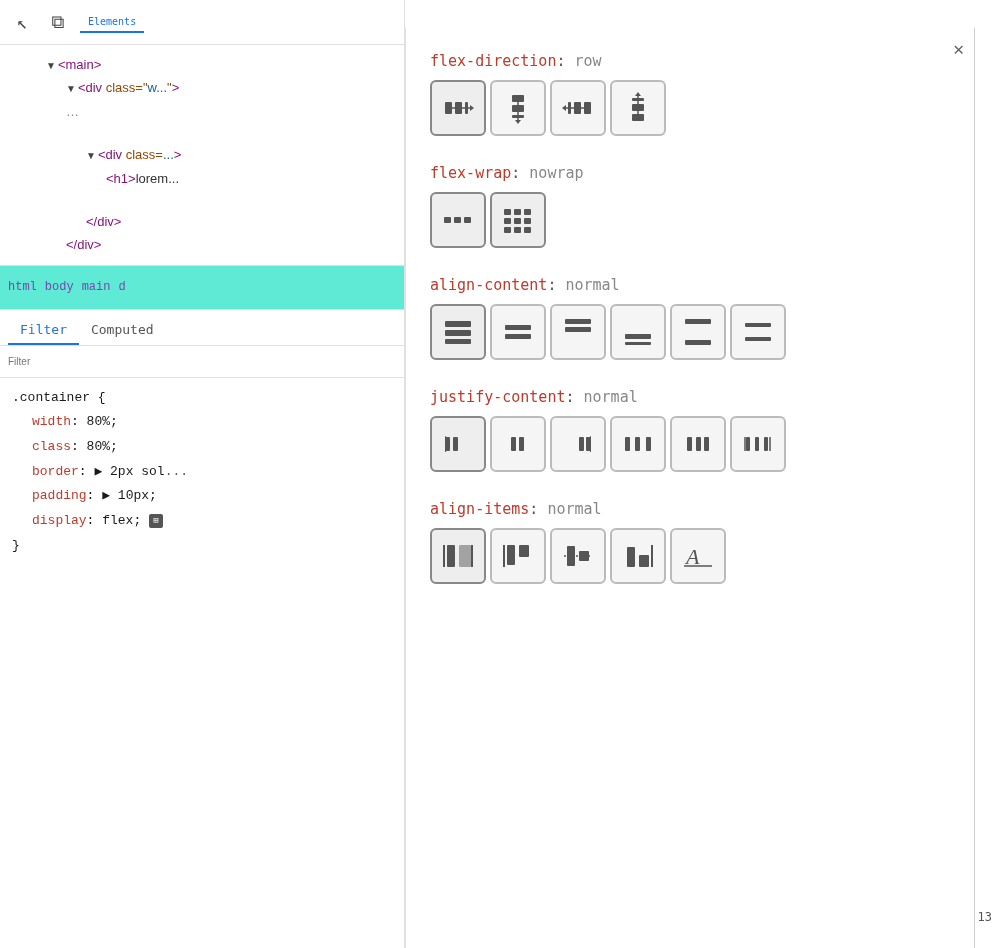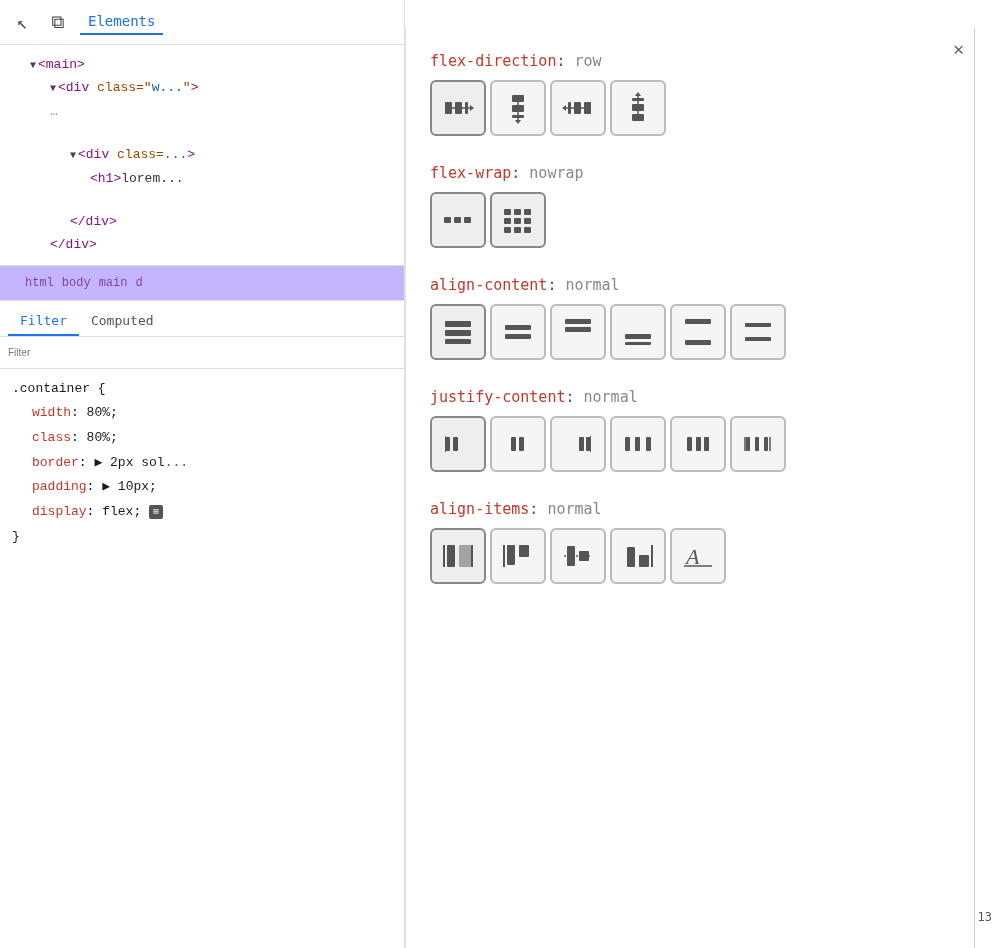--- a/index.html
+++ b/index.html
@@ -32,34 +32,34 @@
       gap: 8px;
     }
     .toolbar-icon {
       width: 28px; height: 28px;
       display: flex; align-items: center; justify-content: center;
       font-size: 18px;
       color: #444;
       cursor: pointer;
     }
     .toolbar-tab {
-      font-size: 14px;
+      font-size: 10px;
       color: #333;
       padding: 4px 8px;
       border-bottom: 2px solid transparent;
     }
     .toolbar-tab.active {
       border-bottom: 2px solid #1a73e8;
       color: #1a73e8;
     }
 
     
     .elements-tree {
-      padding: 8px 0;
-      font-family: Liberation Mono, monospace;
+      padding: 8px 16px;
+      font-family: Liberation Sans, sans-serif;
       font-size: 13px;
       line-height: 1.8;
       color: #333;
     }
     .tree-line {
       padding-left: 16px;
       white-space: nowrap;
     }
     .tree-line.indent1 { padding-left: 30px; }
     .tree-line.indent2 { padding-left: 50px; }
@@ -67,28 +67,28 @@
     .tree-line.indent4 { padding-left: 90px; }
     .tag-color { color: #881280; }
     .attr-color { color: #994500; }
     .triangle { color: #444; font-size: 10px; margin-right: 2px; }
     .dots { color: #888; }
 
     
     .breadcrumb {
       display: flex;
       align-items: center;
-      height: 36px;
+      height: 45px;
       border-top: 1px solid #e0e0e0;
       border-bottom: 1px solid #e0e0e0;
-      padding: 0 25px;
+      padding: 0 8px;
       font-family: 'Courier New', monospace;
       font-size: 12px;
       gap: 4px;
-      background: #c4b5fd;
+      background: #5eead4;
     }
     .breadcrumb-item {
       color: #7b44b0;
       cursor: pointer;
     }
     .breadcrumb-sep { color: #888; }
 
     
     .style-tabs {
       display: flex;

